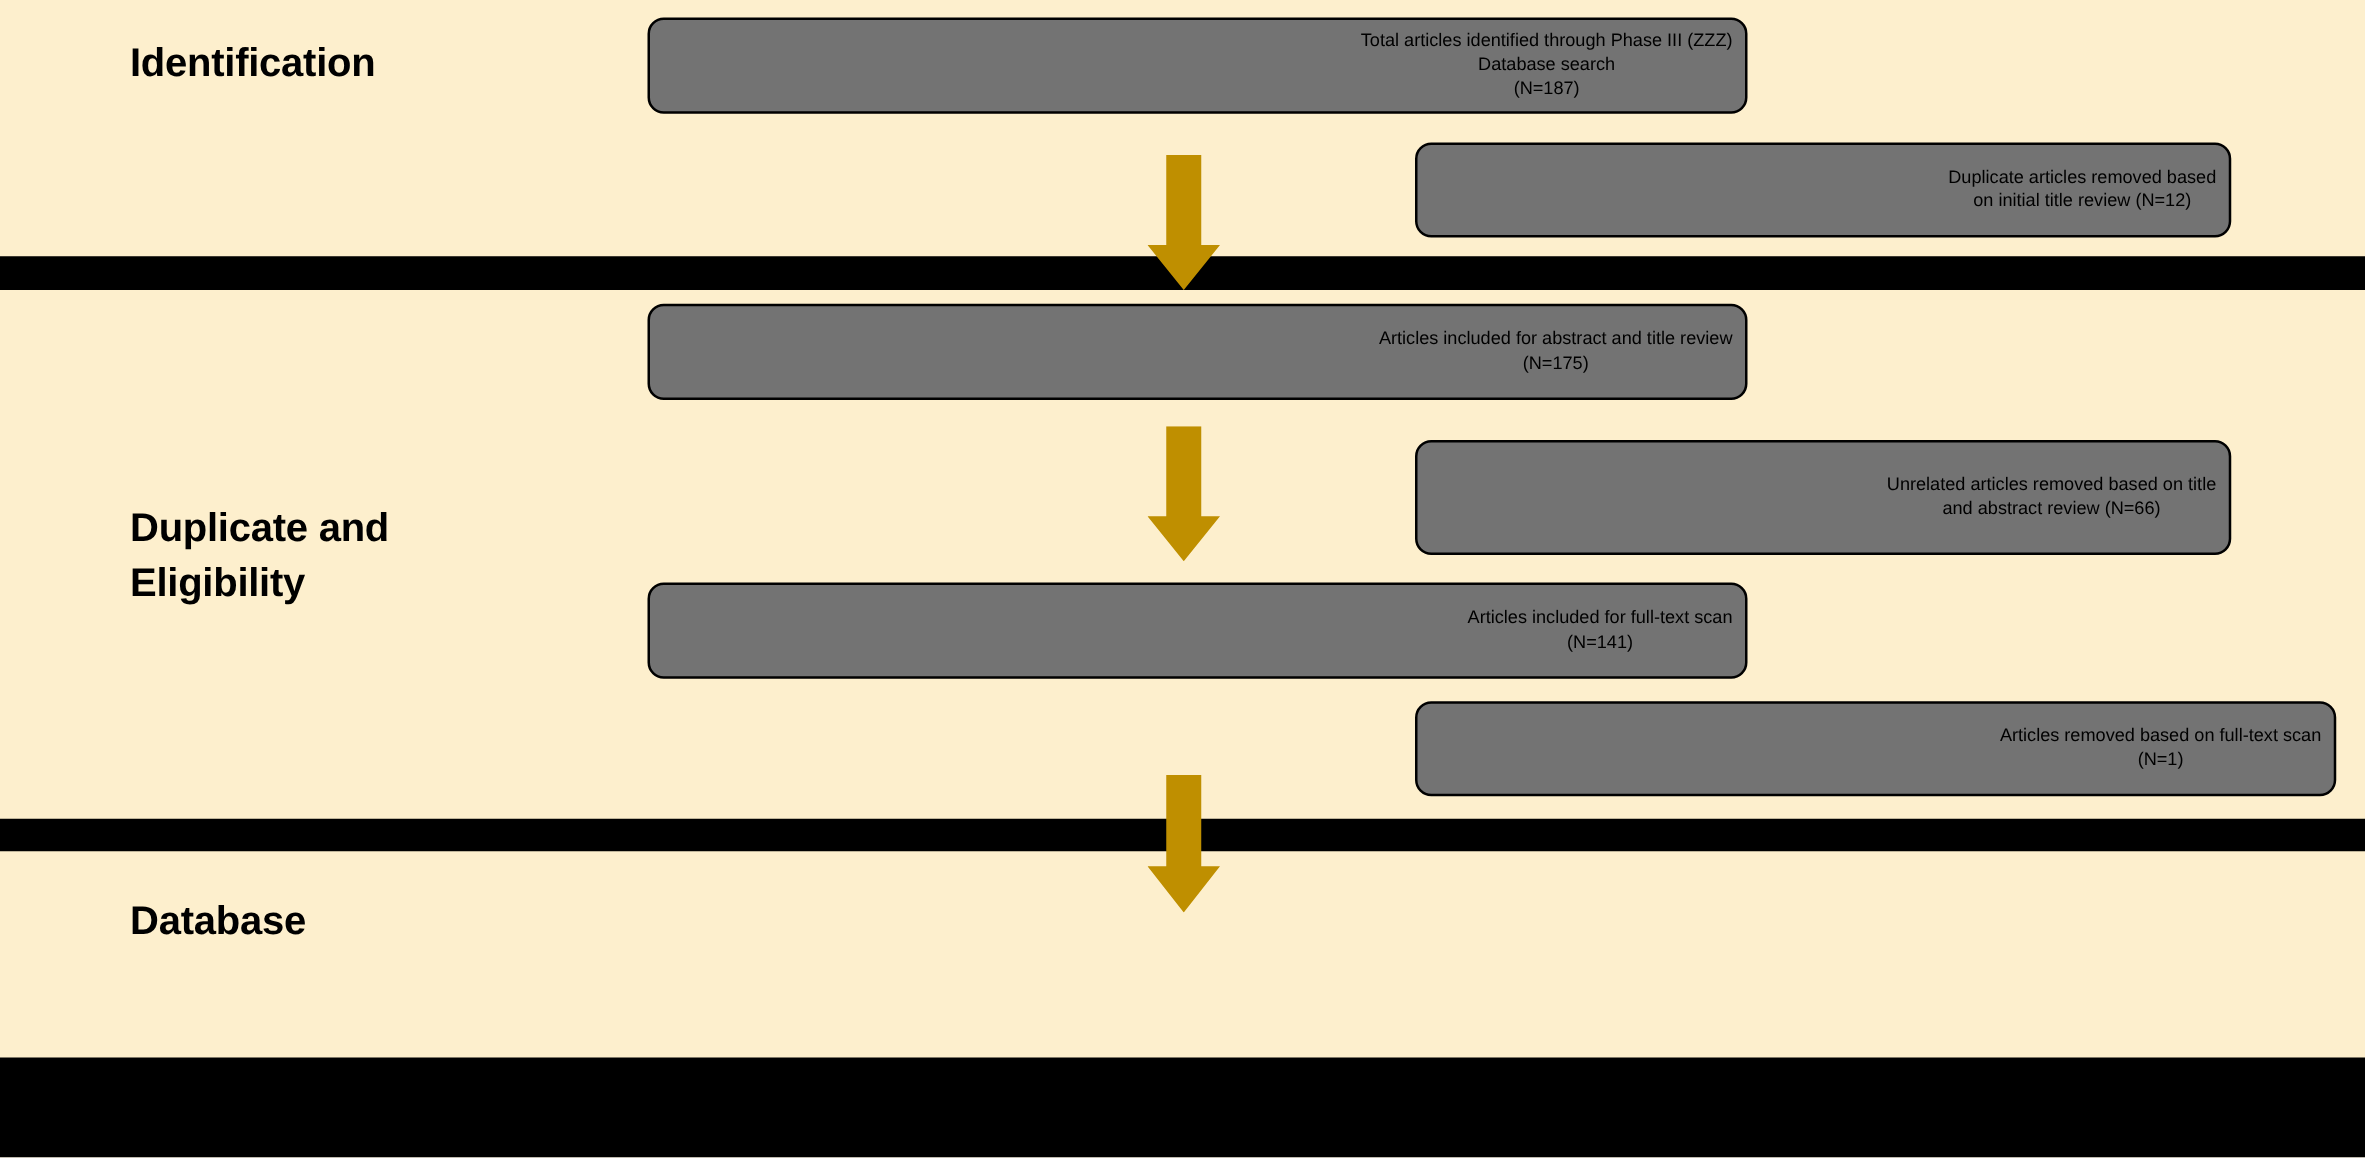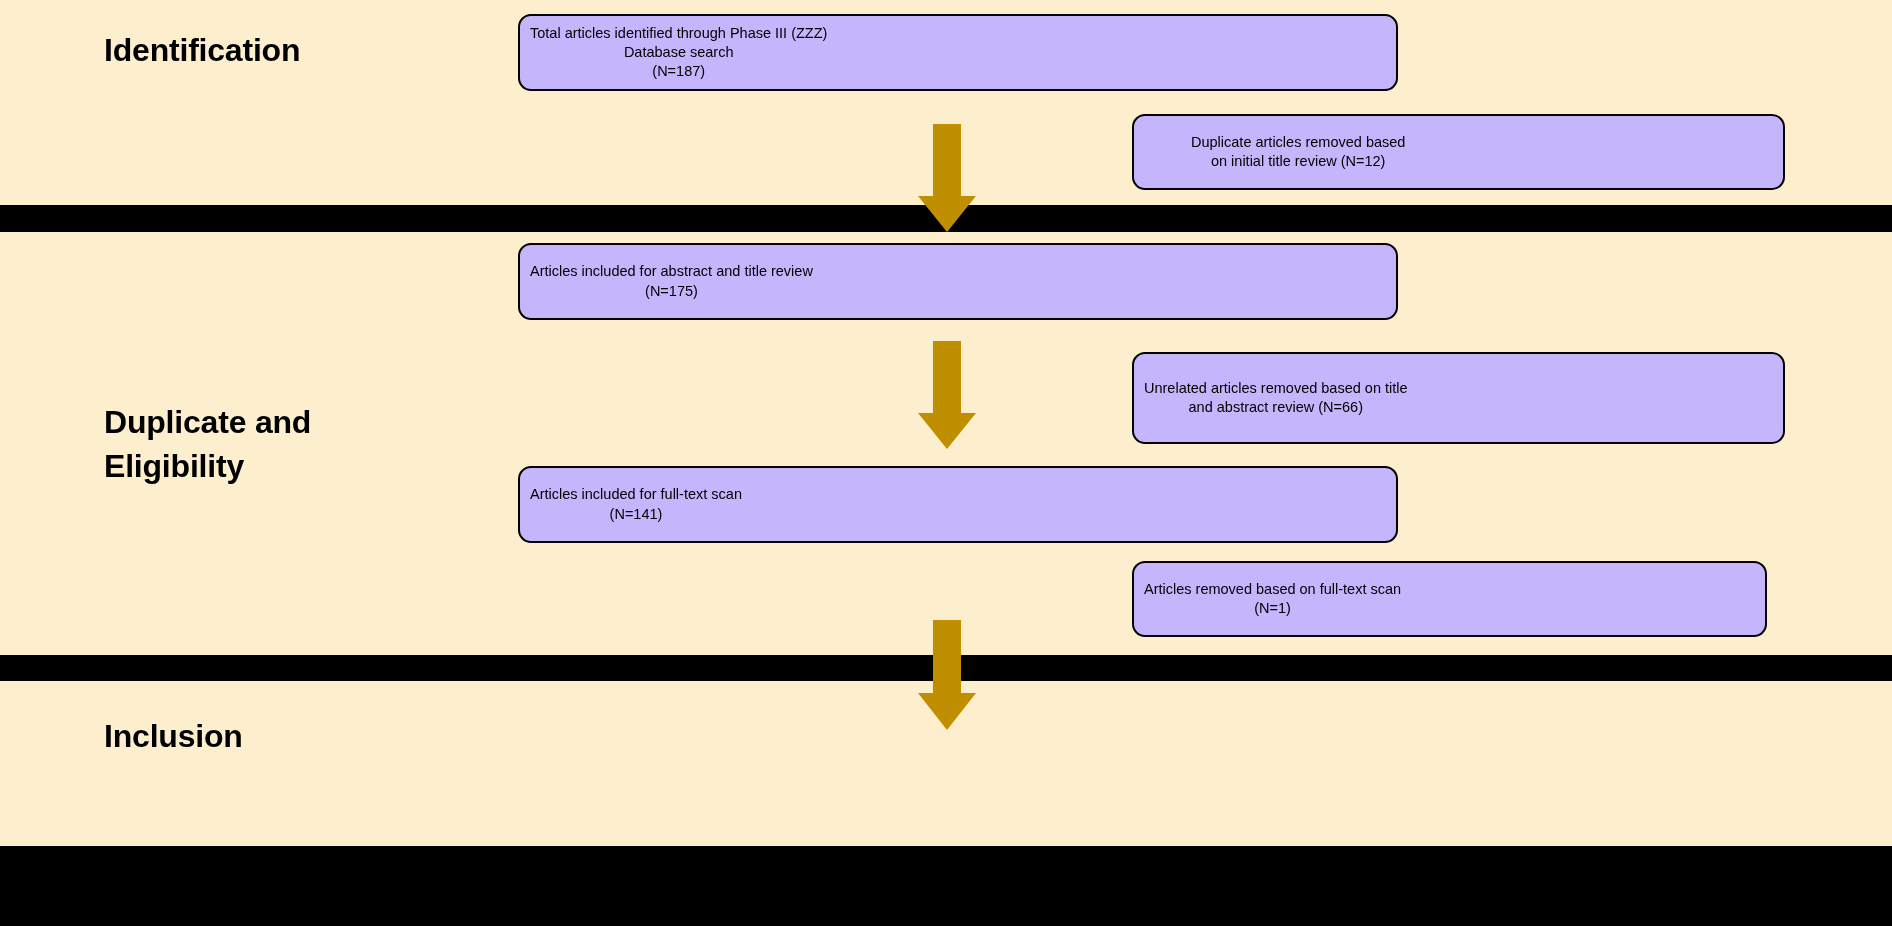--- a/index.html
+++ b/index.html
@@ -38,26 +38,26 @@
     font-weight: bold;
     font-size: 32px;
     line-height: 1.38;
     letter-spacing: -0.2px;
     white-space: pre-line;
   }
 
   .node-box {
     position: absolute;
     box-sizing: border-box;
-    background: #c4b5fd;
+    background: #737373;
     border: 2.2px solid #000000;
     border-radius: 13px;
     display: flex;
     align-items: center;
-    justify-content: flex-start;
+    justify-content: flex-end;
     text-align: center;
   }
   .node-text {
     font-size: 14.5px;
     line-height: 1.32;
     color: #000000;
     white-space: pre-line;
     padding: 0 10px;
   }
 
@@ -76,21 +76,21 @@
 
   <div class="band-black band-1"></div>
   <div class="band-black band-2"></div>
   <div class="band-black band-3"></div>
 
   <div class="stage-label" style="left:104px; top:28px;">Identification</div>
 
   <div class="stage-label" style="left:104px; top:400px;">Duplicate and
 Eligibility</div>
 
-  <div class="stage-label" style="left:104px; top:714px;">Inclusion</div>
+  <div class="stage-label" style="left:104px; top:714px;">Database</div>
 
   <div class="node-box" style="left:518px; top:14px; width:880px; height:77px;">
     <div class="node-text">Total articles identified through Phase III (ZZZ)
 Database search
 (N=187)</div>
   </div>
 
   <div class="node-box" style="left:518px; top:243px; width:880px; height:77px;">
     <div class="node-text">Articles included for abstract and title review
 (N=175)</div>
@@ -105,21 +105,21 @@
   <div class="node-box" style="left:1132px; top:114px; width:653px; height:76px;padding-left:47px;">
     <div class="node-text">Duplicate articles removed based
 on initial title review (N=12)</div>
   </div>
 
   <div class="node-box" style="left:1132px; top:352px; width:653px; height:92px;">
     <div class="node-text">Unrelated articles removed based on title
 and abstract review (N=66)</div>
   </div>
 
-  <div class="node-box" style="left:1132px; top:561px; width:635px; height:76px;">
+  <div class="node-box" style="left:1132px; top:561px; width:737px; height:76px;">
     <div class="node-text">Articles removed based on full-text scan
 (N=1)</div>
   </div>
 
   <div class="arrow" style="left:918px; top:124px;">
     <svg width="58" height="108" viewBox="0 0 58 108" xmlns="http://www.w3.org/2000/svg">
       <polygon points="15,0 43,0 43,72 58,72 29,108 0,72 15,72" fill="#BF8F00"></polygon>
     </svg>
   </div>
 

